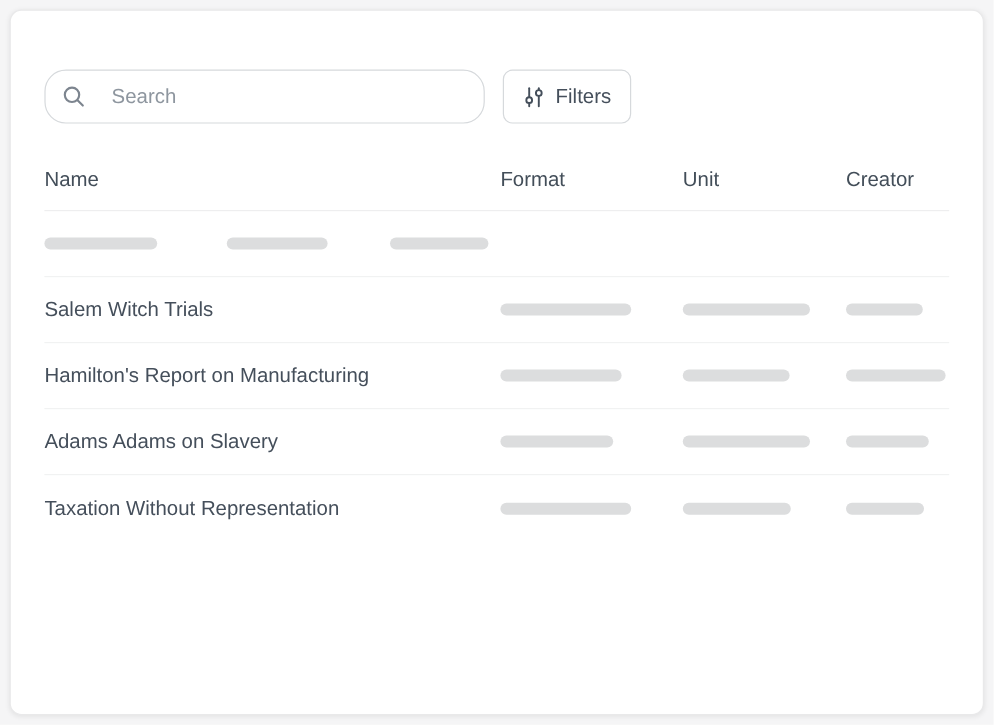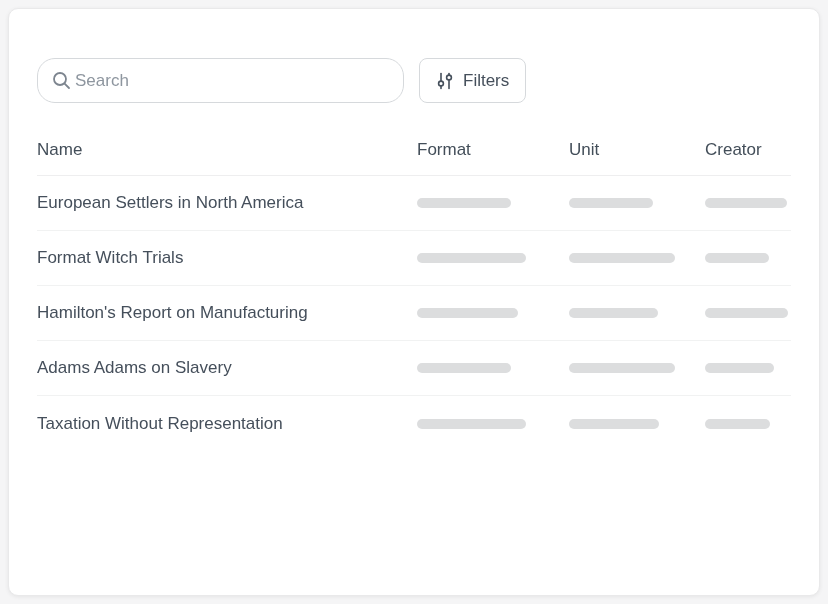--- a/index.html
+++ b/index.html
@@ -36,21 +36,21 @@
     margin-top: 21px;
   }
   .search-box {
     width: 367px;
     height: 45px;
     border: 1px solid #d6d9dc;
     border-radius: 18px;
     background: #fff;
     display: flex;
     align-items: center;
-    gap: 4px;
+    gap: 22px;
     padding: 0 14px;
   }
   .search-box svg { flex: 0 0 auto; }
   .search-box input {
     border: none;
     outline: none;
     flex: 1;
     font-family: "Liberation Sans", sans-serif;
     font-size: 17px;
     color: #454f5b;
@@ -127,35 +127,34 @@
   <div class="table">
     <div class="thead">
       <div class="col-name">Name</div>
       <div class="col-format">Format</div>
       <div class="col-unit">Unit</div>
       <div class="col-creator">Creator</div>
     </div>
     <div id="tbody">
 
   <div class="trow">
-    <div class="col-name">European Settlers in North America</div>
     <div class="col-format">
             <div class="skeleton sk-format" style="width: 94px;"></div>
           </div>
     <div class="col-unit">
             <div class="skeleton sk-unit" style="width: 84px;"></div>
           </div>
     <div class="col-creator">
             <div class="skeleton sk-creator" style="width: 82px;"></div>
           </div>
   </div>
 
 
   <div class="trow">
-    <div class="col-name">Format Witch Trials</div>
+    <div class="col-name">Salem Witch Trials</div>
     <div class="col-format">
             <div class="skeleton sk-format" style="width: 109px;"></div>
           </div>
     <div class="col-unit">
             <div class="skeleton sk-unit" style="width: 106px;"></div>
           </div>
     <div class="col-creator">
             <div class="skeleton sk-creator" style="width: 64px;"></div>
           </div>
   </div>

